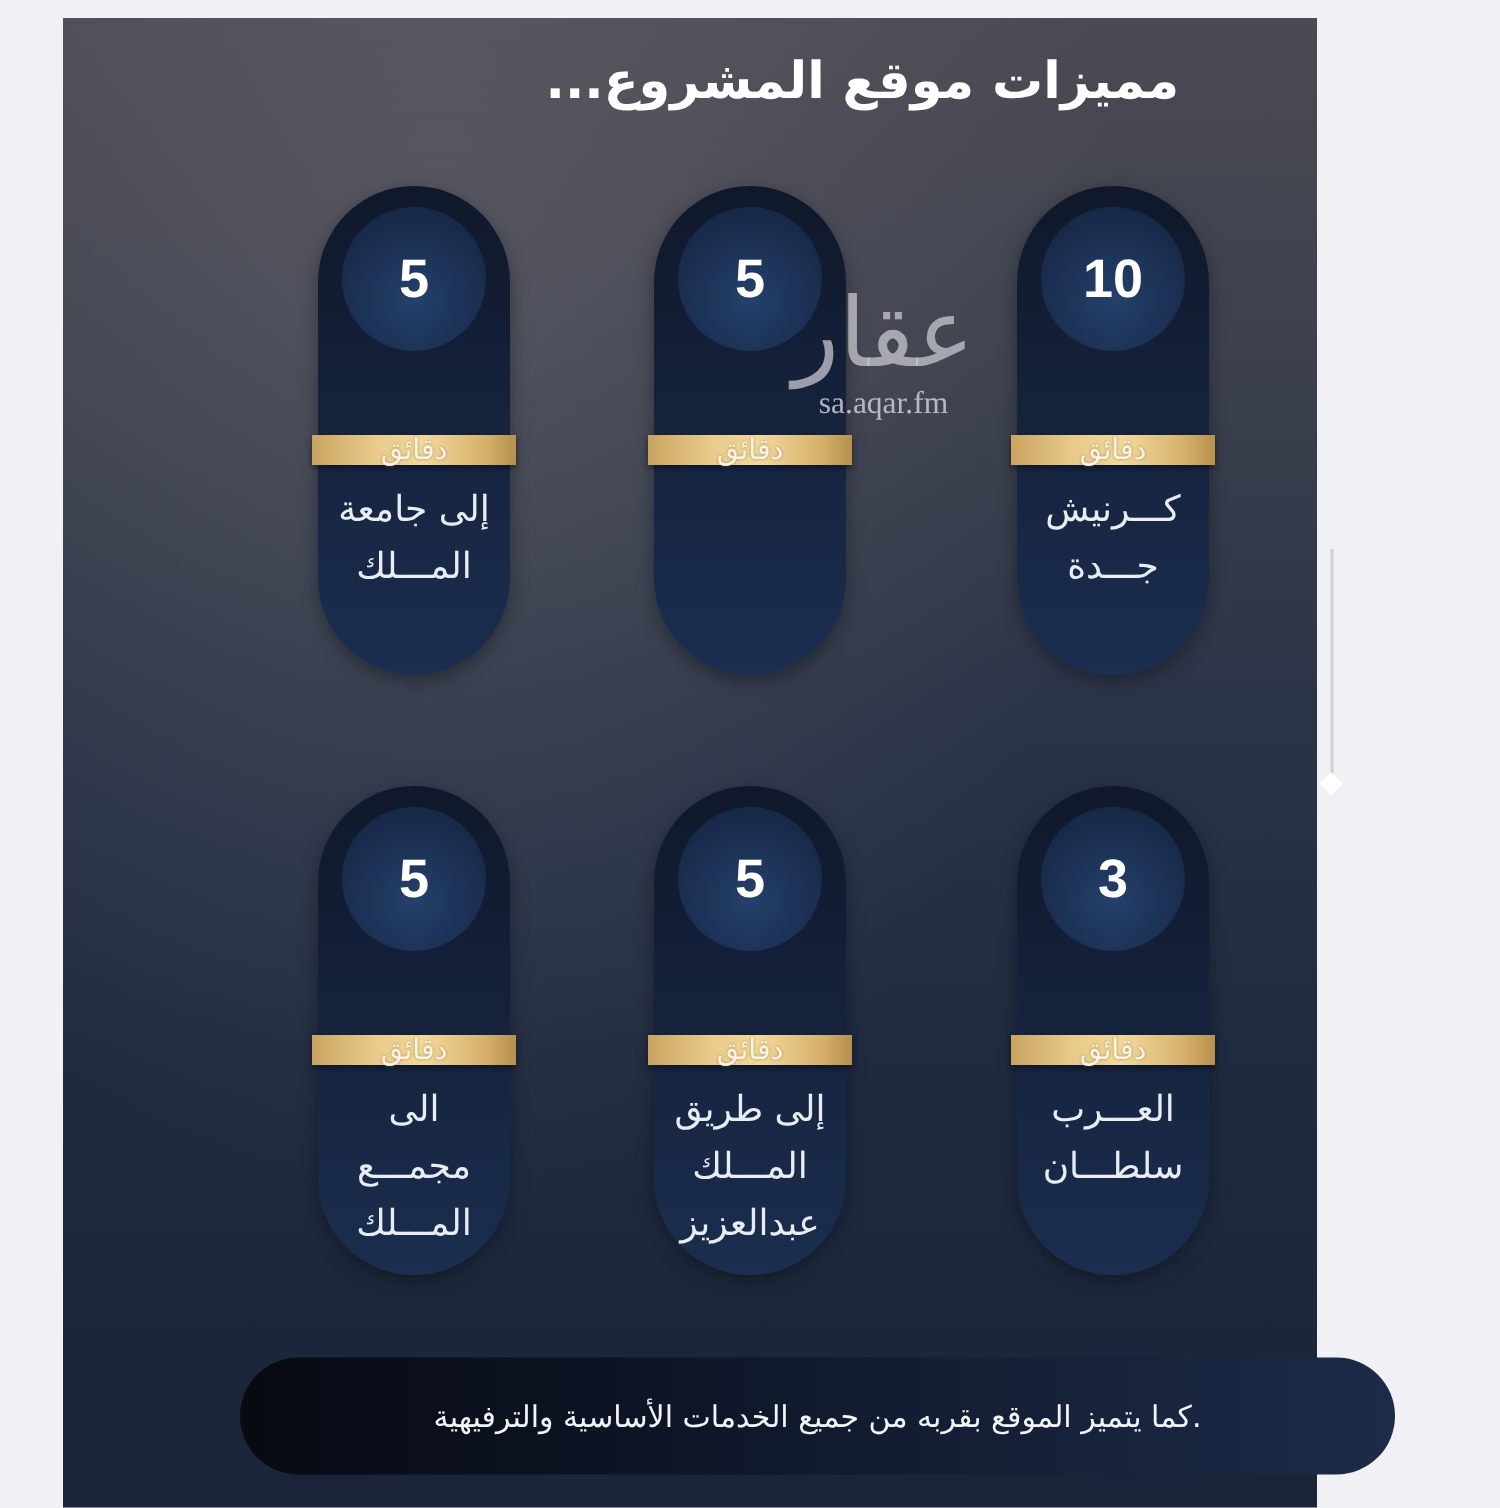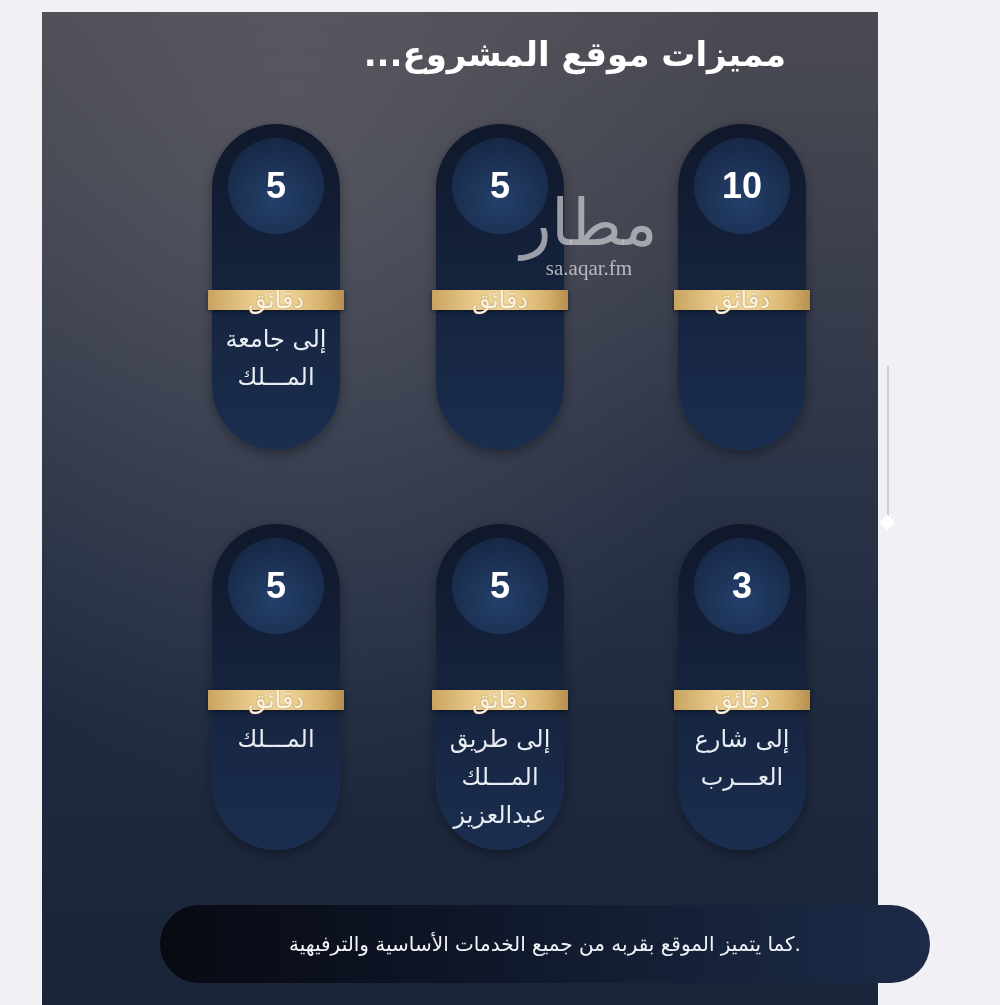--- a/index.html
+++ b/index.html
@@ -35,21 +35,21 @@
   .pill .num {
     color:#ffffff; font-size:36px; font-weight:bold; font-family:"Liberation Sans", sans-serif;
   }
   .pill .band {
     position:absolute; left:-4px; width:136px; height:20px; top:166px;
     background: linear-gradient(90deg, #c9a460 0%, #e8c98a 30%, #f2d89c 55%, #d6b06b 85%, #b78f4e 100%);
     display:flex; align-items:center; justify-content:center;
     box-shadow: 0 2px 4px rgba(0,0,0,0.4);
   }
   .pill .band span {
-    color:#fbf4e2; font-size:24px; direction:rtl; letter-spacing:3px;
+    color:#fbf4e2; font-size:19px; direction:rtl; letter-spacing:3px;
     text-shadow:0 0 2px rgba(120,90,40,0.6);
   }
   .pill .desc {
     position:absolute; left:6px; right:6px; top:196px;
     color:#e8ecf3; font-size:24px; line-height:38px; text-align:center; direction:rtl;
   }
   .divider-line {
     position:absolute; left:887px; top:366px; width:2px; height:155px; background:#c9d0de;
   }
   .divider-diamond {
@@ -82,20 +82,24 @@
 
   <div class="title">مميزات موقع المشروع...</div>
 
   <div class="pill" style="left:636px; top:112px;">
     <div class="circle">
       <span class="num">10</span>
     </div>
     <div class="band">
         <span>دقائق</span>
       </div>
+    <div class="desc">
+      <div>كـــرنيش</div>
+      <div>جـــدة</div>
+    </div>
   </div>
 
   <div class="pill" style="left:394px; top:112px;">
     <div class="circle">
       <span class="num">5</span>
     </div>
     <div class="band">
         <span>دقائق</span>
       </div>
     <div class="desc">
@@ -116,22 +120,22 @@
   </div>
 
   <div class="pill" style="left:636px; top:512px;">
     <div class="circle">
       <span class="num">3</span>
     </div>
     <div class="band">
         <span>دقائق</span>
       </div>
     <div class="desc">
-      <div>إلى شارع</div>
       <div>العـــرب</div>
+      <div>سلطـــان</div>
     </div>
   </div>
 
   <div class="pill" style="left:394px; top:512px;">
     <div class="circle">
       <span class="num">5</span>
     </div>
     <div class="band">
         <span>دقائق</span>
       </div>
@@ -143,28 +147,29 @@
   </div>
 
   <div class="pill" style="left:170px; top:512px;">
     <div class="circle">
       <span class="num">5</span>
     </div>
     <div class="band">
         <span>دقائق</span>
       </div>
     <div class="desc">
+      <div>الى مجمـــع</div>
       <div>المـــلك</div>
     </div>
   </div>
 
   <div class="footer-pill">
     <span>.كما يتميز الموقع بقربه من جميع الخدمات الأساسية والترفيهية</span>
   </div>
 </div>
 
 <div class="divider-line"></div>
 <div class="divider-diamond"></div>
 
 <div class="watermark">
-  <div class="wm-logo">مطار</div>
+  <div class="wm-logo">عقار</div>
   <div class="wm-url">sa.aqar.fm</div>
 </div>
 
 </body></html>

